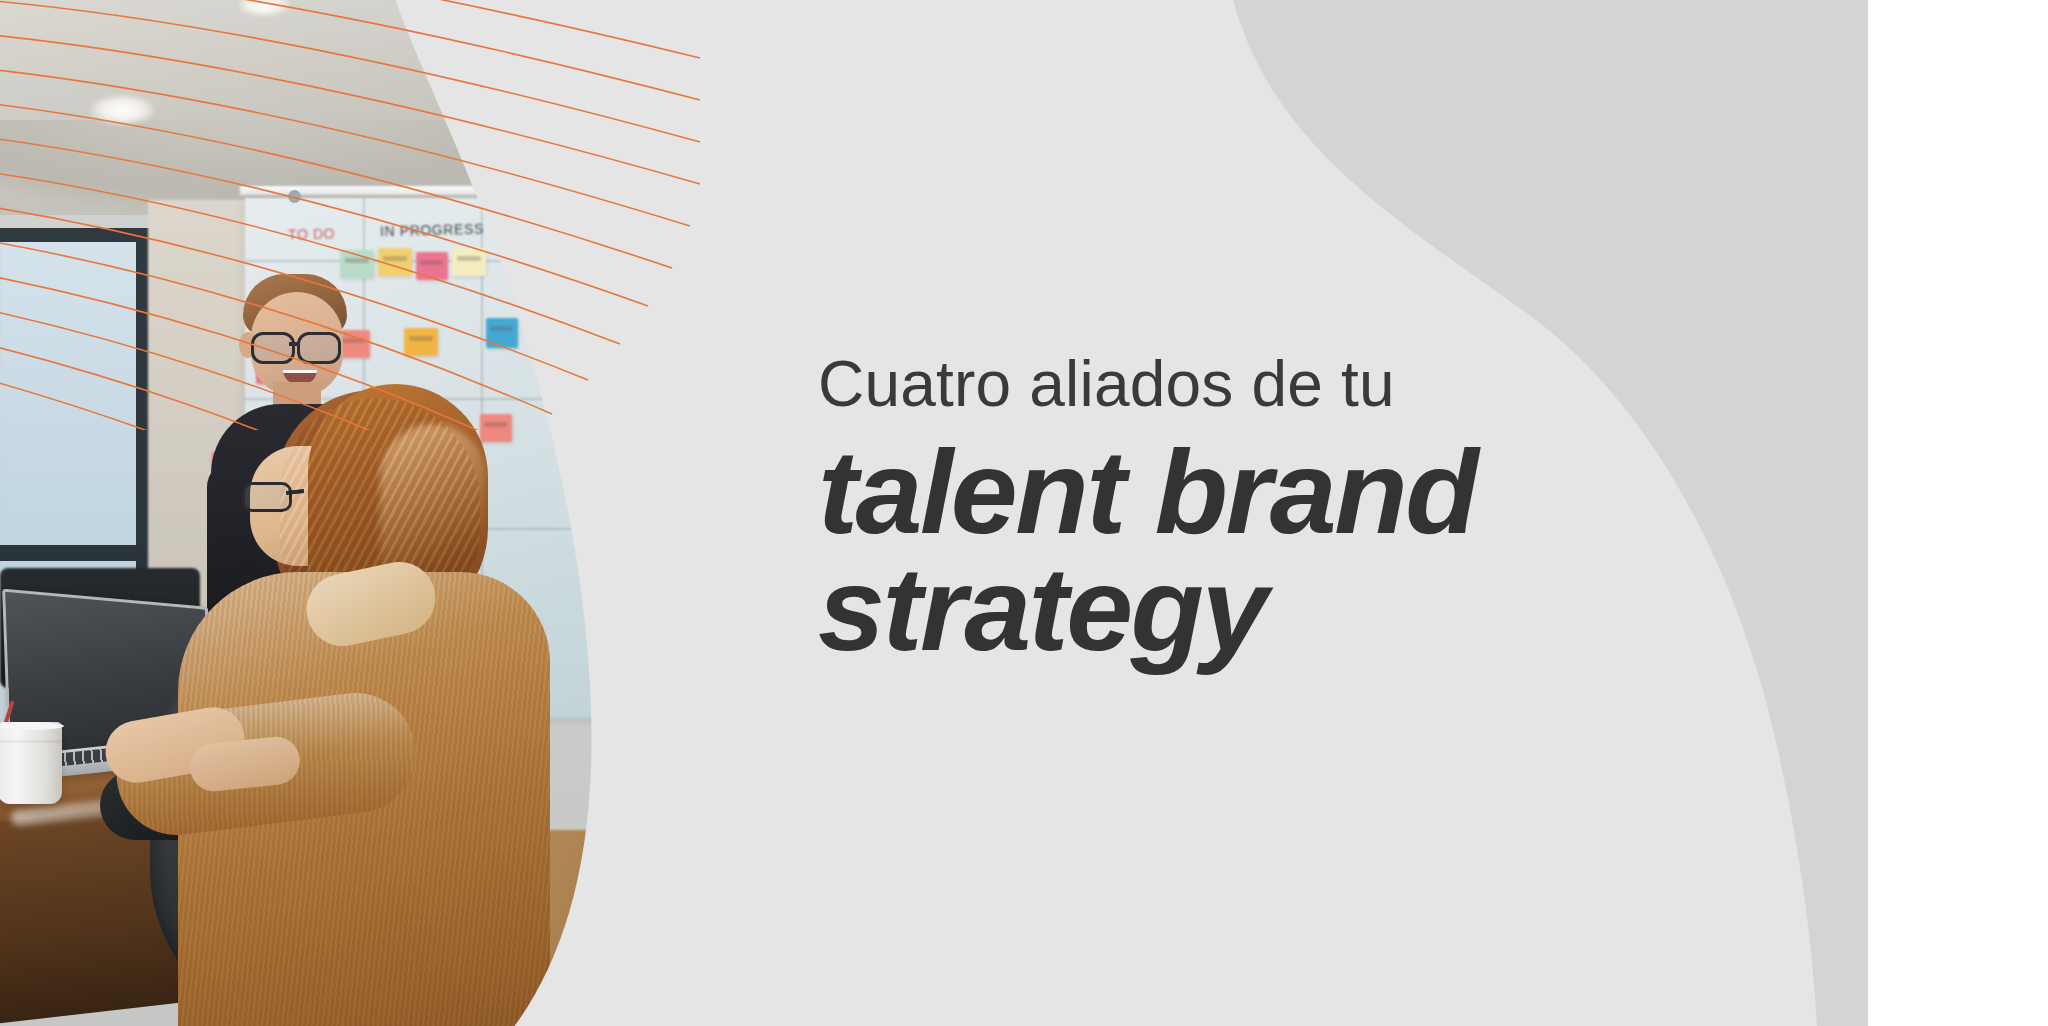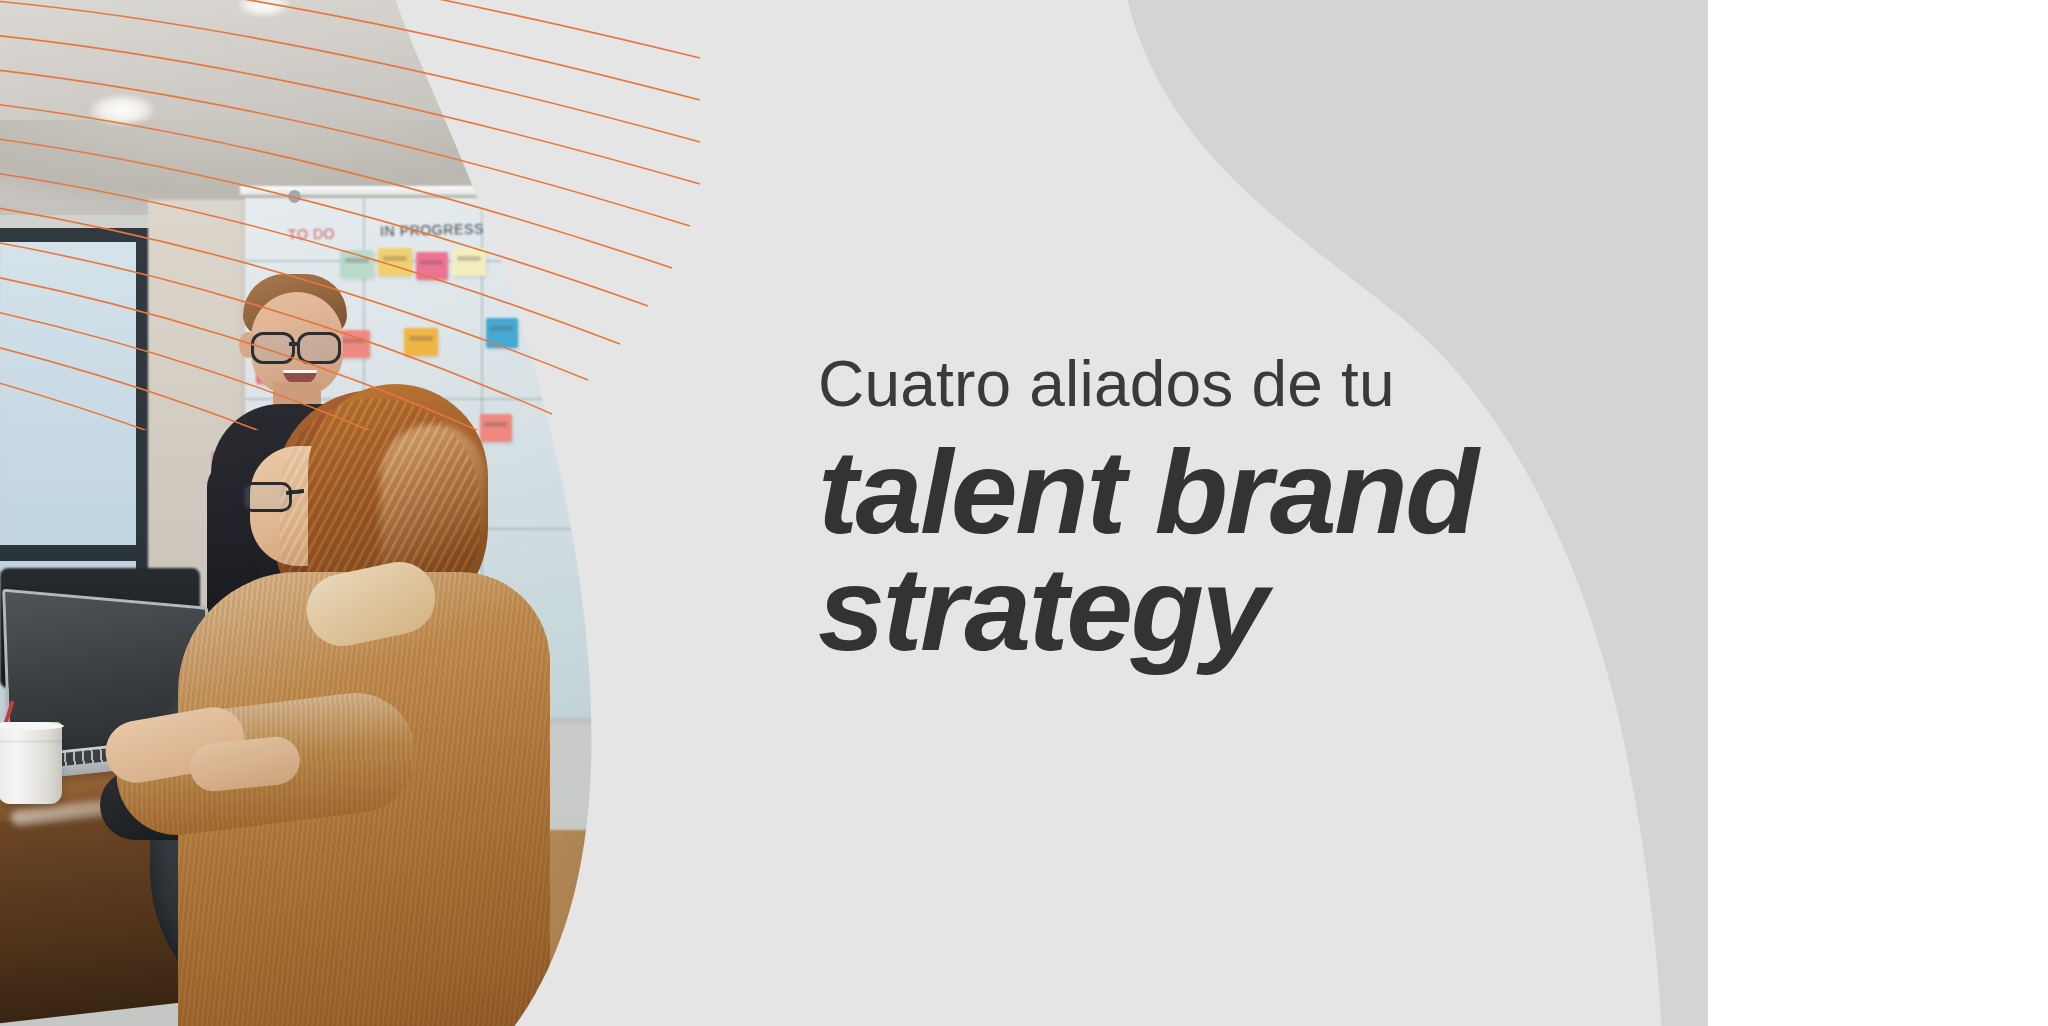--- a/index.html
+++ b/index.html
@@ -1,20 +1,20 @@
 <!DOCTYPE html>
 <html><head>
 <meta charset="utf-8">
 <style>
   html,body{margin:0;padding:0;background:#ffffff;}
   body{font-family:"Liberation Sans", sans-serif;}
 
   #banner{
     position:relative;
-    width:1708px;
+    width:1868px;
     height:1026px;
     overflow:hidden;
     background:#e6e5e5;
   }
 
   
   .bg-base{position:absolute;inset:0;background:#e6e5e5;}
   .bg-blob{position:absolute;inset:0;}
   .bg-blob svg{display:block;width:100%;height:100%;}
 

